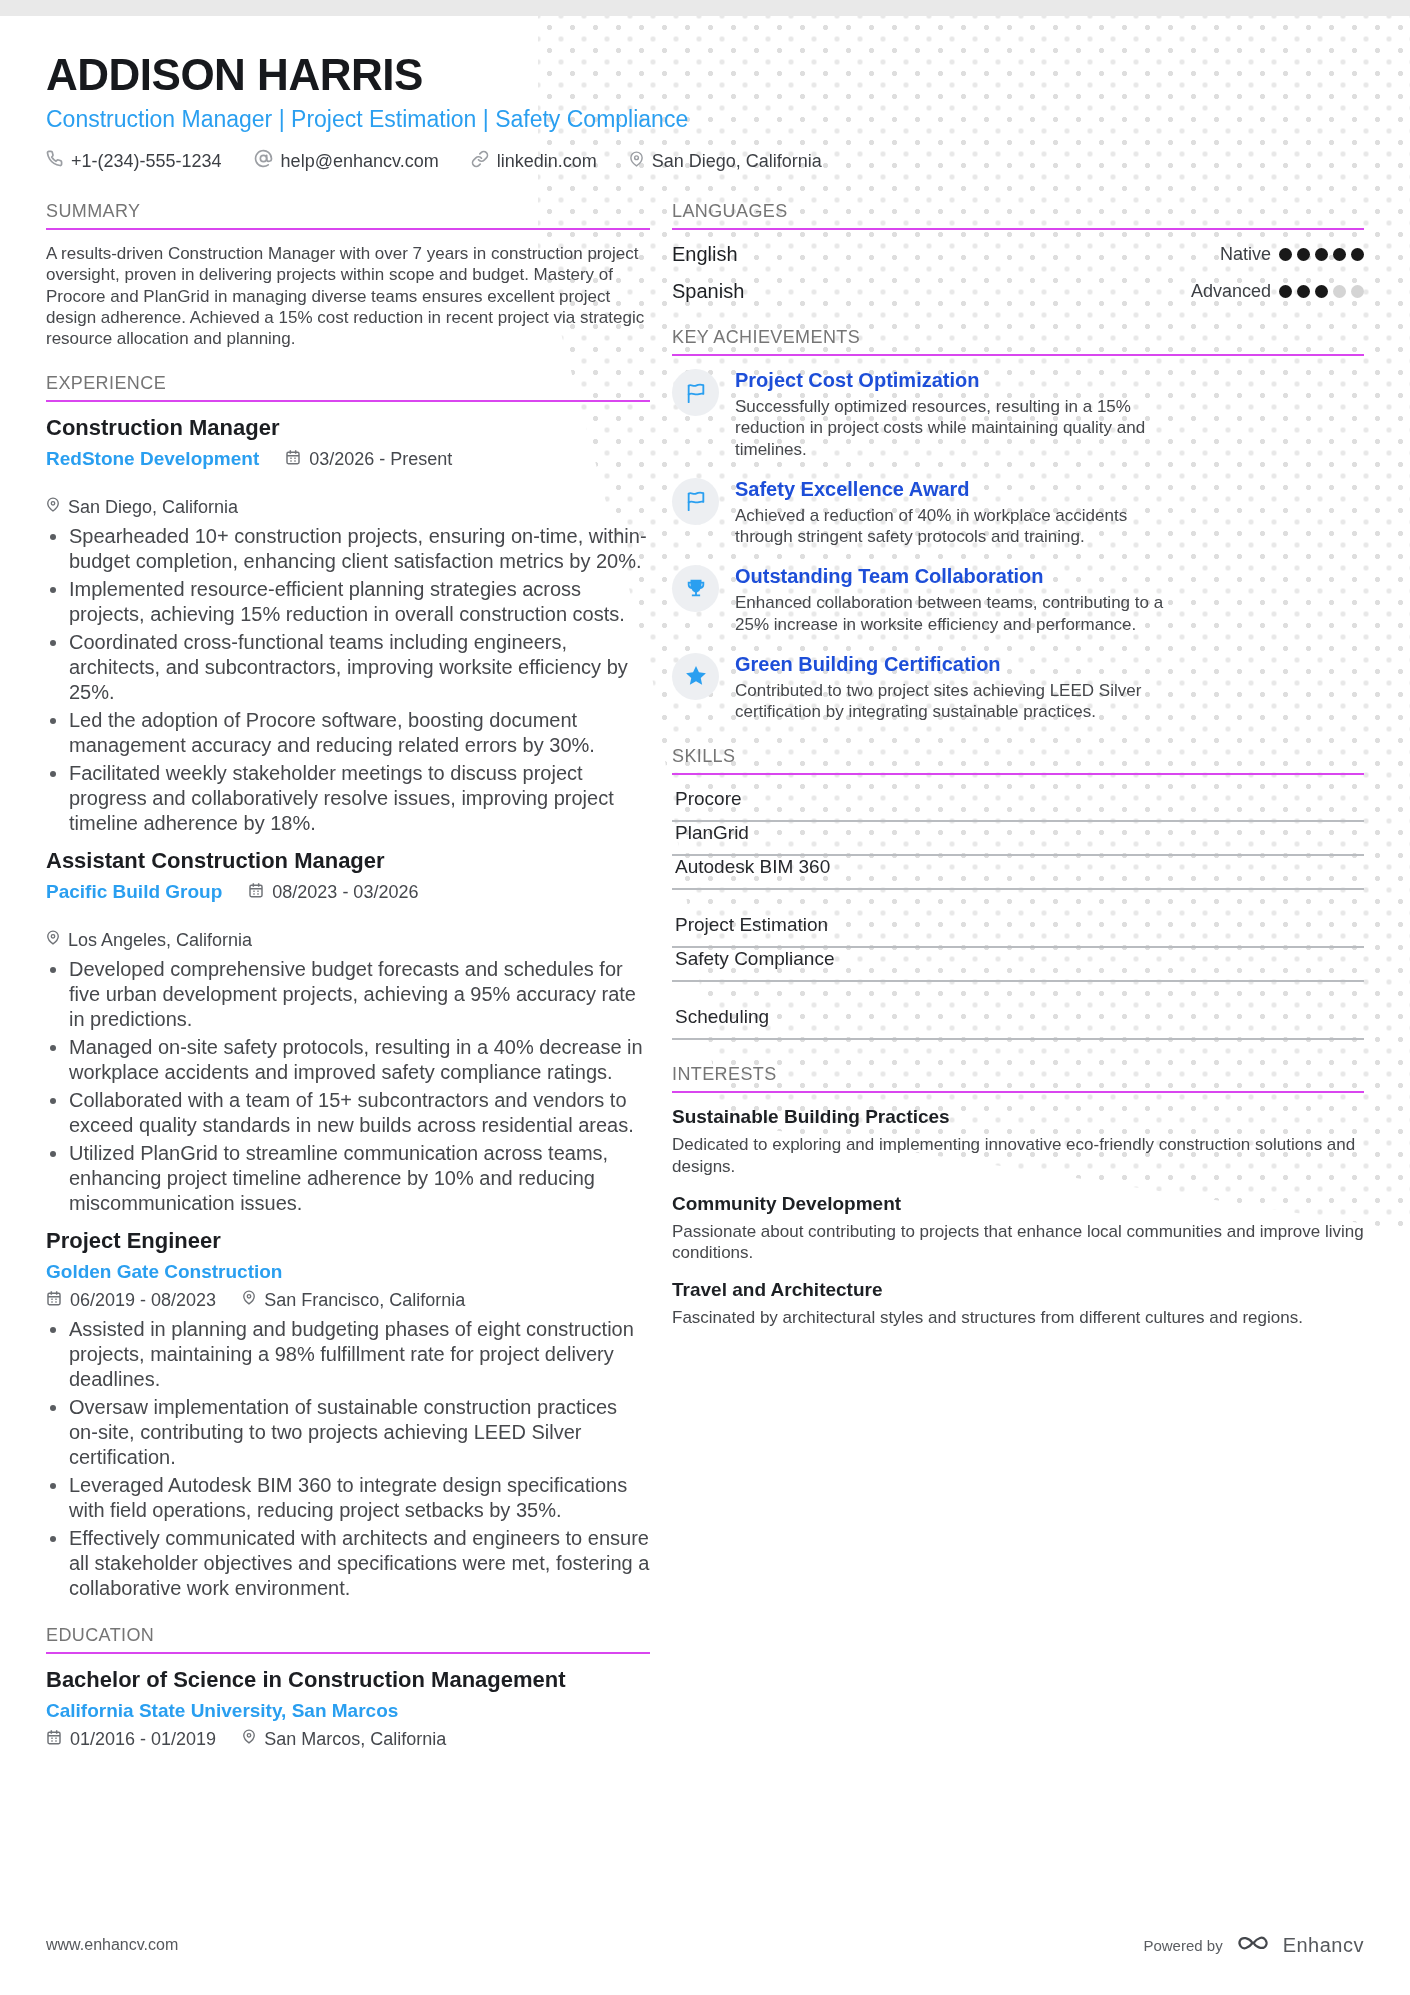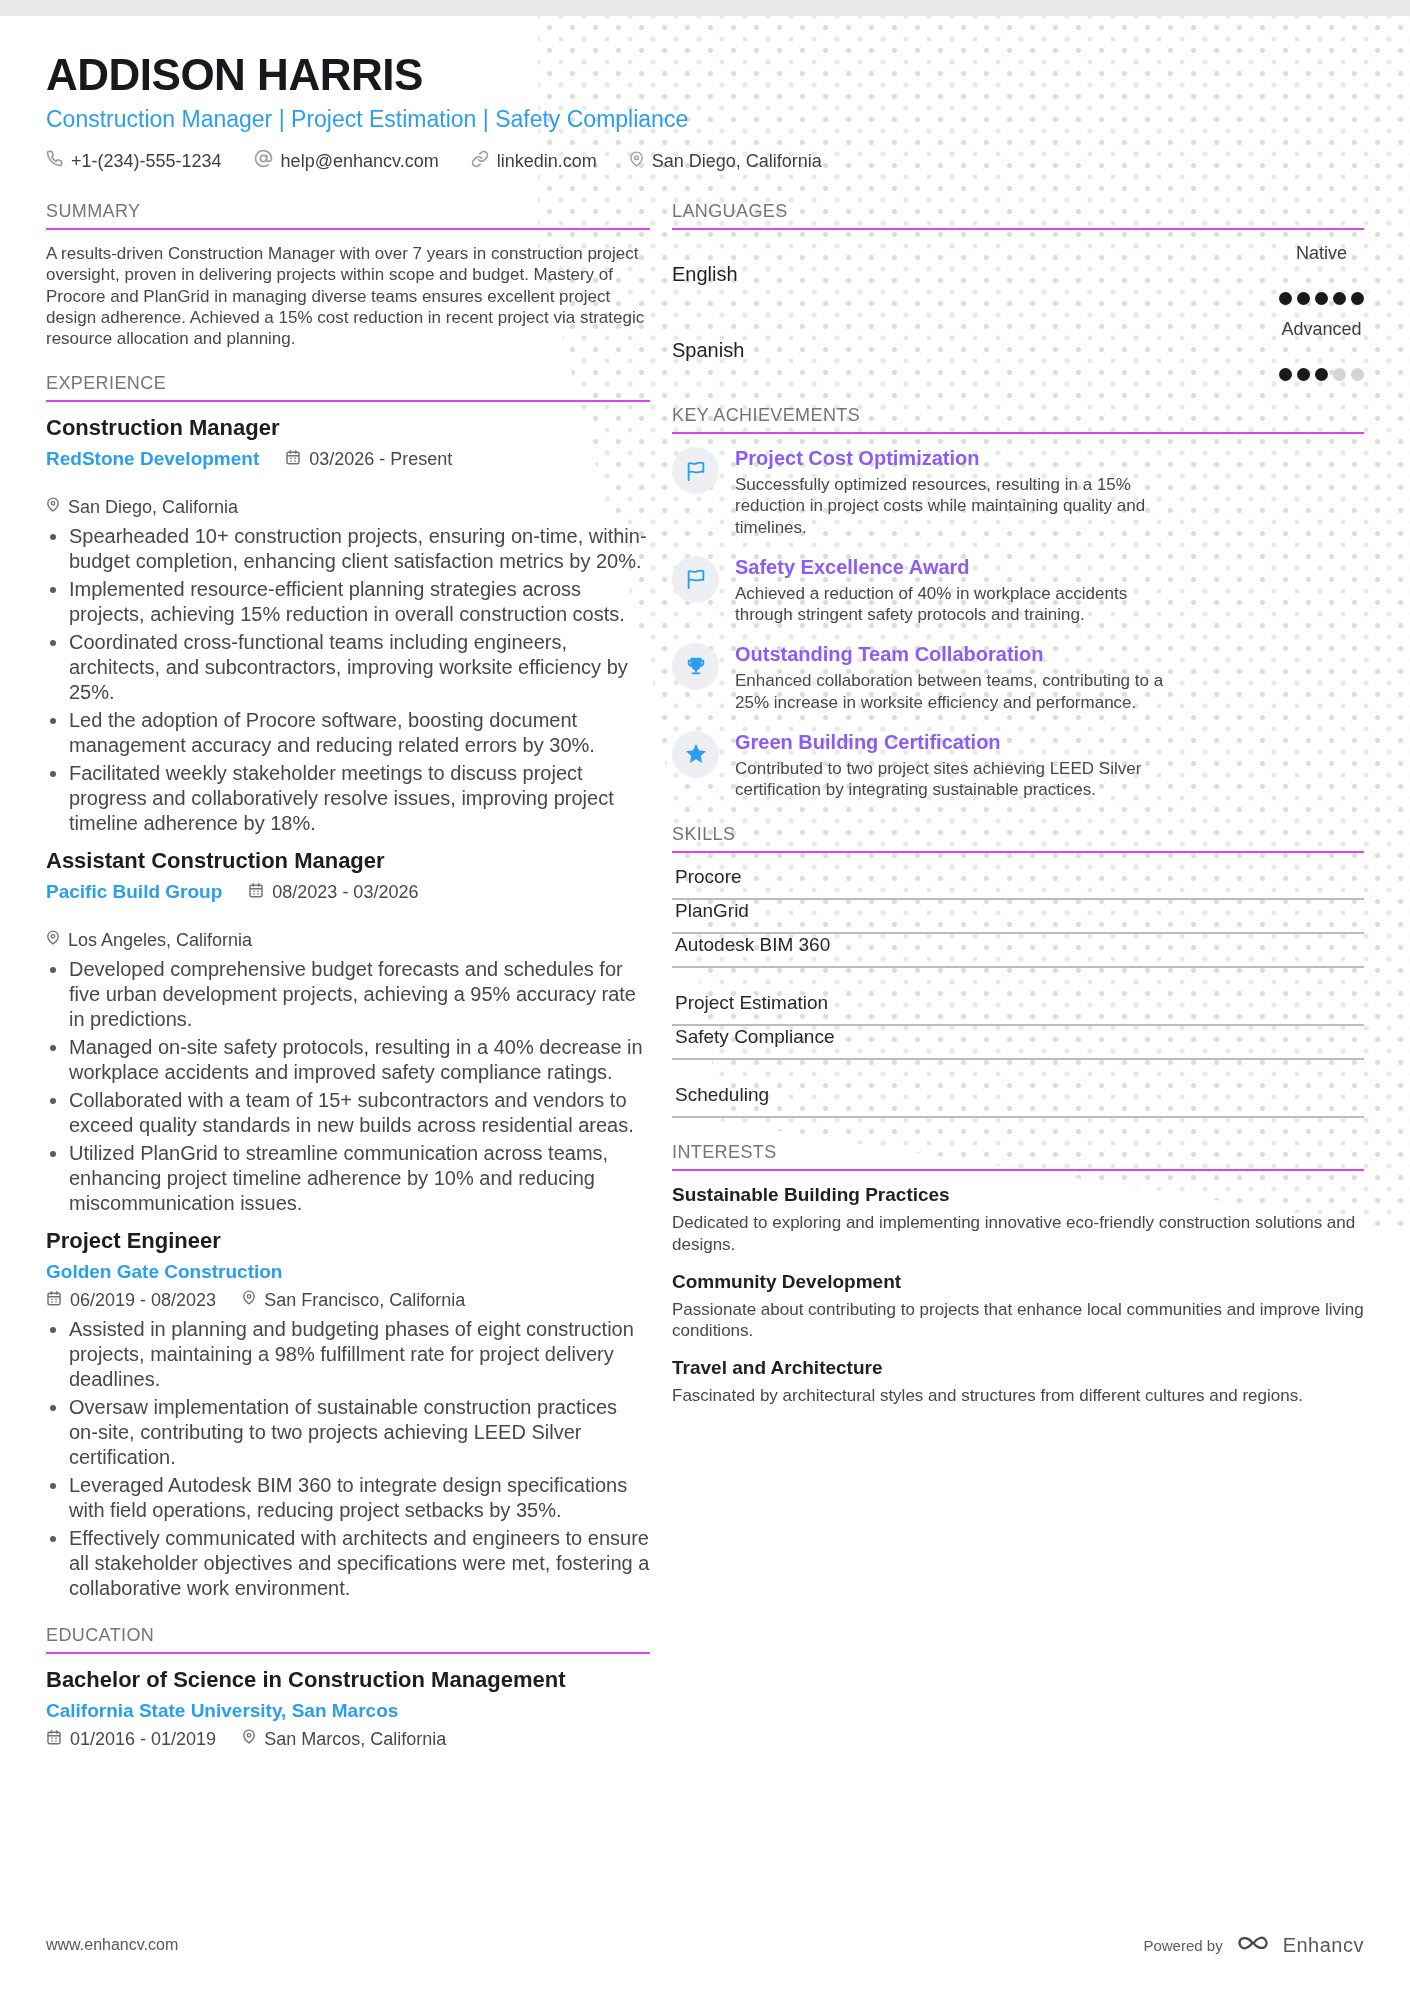--- a/index.html
+++ b/index.html
@@ -52,30 +52,30 @@
   .job ul { list-style:disc; padding-left:23px; margin:4px 0 12px; }
   .job li { font-size:20px; line-height:1.25; color:#46484c; margin-bottom:3px; }
   .job li::marker { color:#5a5d61; }
 
   
   .edu-title { font-size:22px; font-weight:600; color:#1c1e22; margin:8px 0 7px; }
 
   
   .lang-row { display:flex; align-items:center; justify-content:space-between; margin-bottom:14px; }
   .lang-name { font-size:20px; color:#1d2024; }
-  .lang-right { display:flex; align-items:center; gap:28px;flex-direction:column; }
+  .lang-right { display:flex; align-items:center; gap:8px; }
   .lang-level { font-size:18px; color:#3c3f44; }
   .dots-wrap { display:flex; align-items:center; gap:5px; }
   .dot { width:13px; height:13px; border-radius:50%; background:#d4d4d4; display:inline-block; }
   .dot.filled { background:#191919; }
 
   
   .ach { display:flex; gap:16px; margin-bottom:18px; }
   .ach-icon { width:47px; height:47px; border-radius:50%; background:#edeff2; display:flex; align-items:center; justify-content:center; flex:0 0 47px; }
-  .ach-title { font-size:20px; font-weight:600; color:#8b5cf6; margin-bottom:4px; }
+  .ach-title { font-size:20px; font-weight:600; color:#1d4ed8; margin-bottom:4px; }
   .ach-text { font-size:17px; line-height:1.25; color:#46484c; max-width:440px; }
 
   
   .skill-row { display:flex; margin-bottom:24px;flex-direction:column; }
   .skill { font-size:19px; color:#26282c; padding:0 3px 10px; border-bottom:2px solid #b9bcc0; }
 
   
   .interest { margin-bottom:16px; }
   .interest-title { font-size:19px; font-weight:600; color:#1d2024; margin-bottom:6px; }
 

